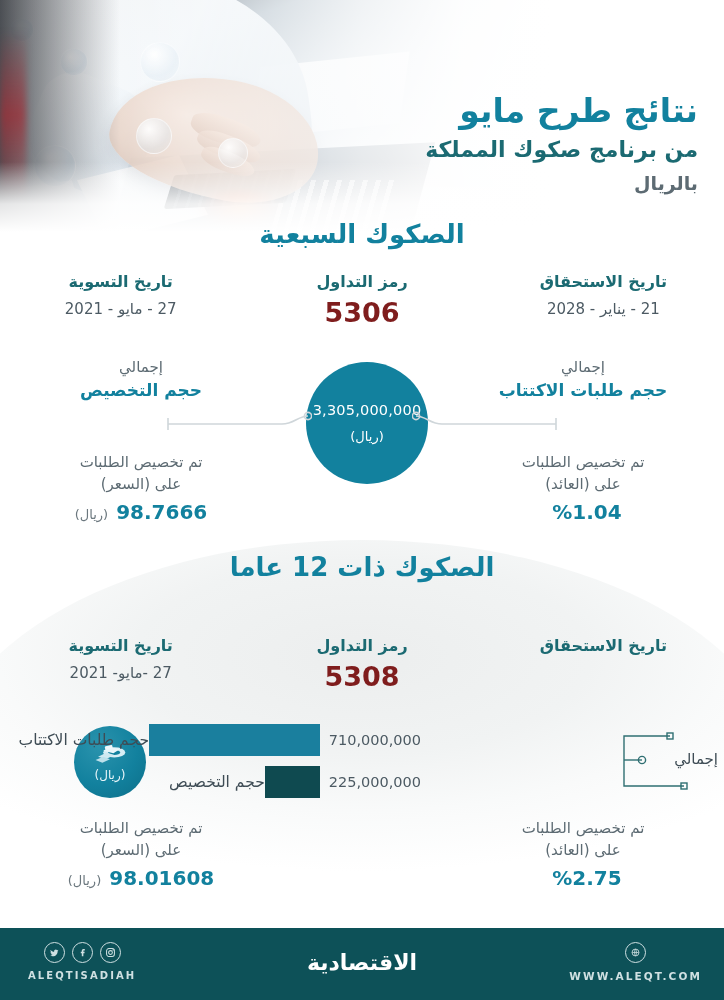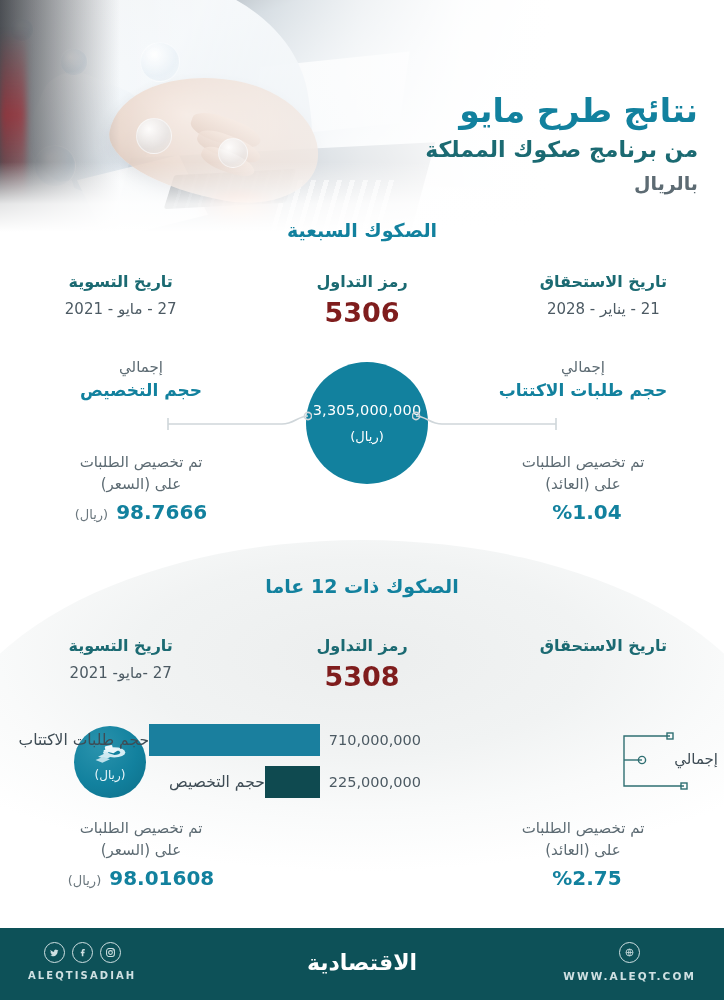--- a/index.html
+++ b/index.html
@@ -81,23 +81,23 @@
 
   
   .soft-dome{
     position:absolute;left:-60px;top:540px;width:844px;height:390px;
     background:radial-gradient(ellipse 60% 55% at 50% 30%,#eceeee 0%,#f1f3f3 45%,rgba(244,246,246,.55) 72%,rgba(255,255,255,0) 100%);
     border-radius:50% 50% 12% 12%/60% 60% 6% 6%;
   }
 
   
   .sec-title{position:absolute;width:100%;text-align:center;
-    font-size:19px;font-weight:700;color:#12819e;}
+    font-size:26px;font-weight:700;color:#12819e;}
   #sec1-title{top:219px;}
-  #sec2-title{top:575px;}
+  #sec2-title{top:552px;}
 
   
   .meta-row{position:absolute;left:0;width:724px;display:flex;}
   .meta-col{flex:1;text-align:center;}
   .meta-lbl{font-size:16px;font-weight:700;color:#1b6a72;line-height:1.2;}
   .meta-val{font-size:15px;color:#4c5a63;margin-top:9px;line-height:1.2;}
   .meta-val.big{font-size:27px;font-weight:700;color:#7f1d1d;margin-top:6px;}
   #meta1{top:272px;}
   #meta2{top:636px;}
 
@@ -147,21 +147,21 @@
 
   
   .footer{position:absolute;left:0;bottom:0;width:724px;height:72px;background:#0d5158;}
   .f-left{position:absolute;left:28px;top:14px;text-align:center;}
   .f-soc{display:flex;gap:7px;justify-content:center;}
   .f-ic{width:19px;height:19px;border:1.3px solid #cfe0e2;border-radius:50%;
     display:flex;align-items:center;justify-content:center;color:#cfe0e2;font-size:10px;line-height:1;}
   .f-name{margin-top:7px;font-size:10px;letter-spacing:2.1px;color:#cfe0e2;font-weight:700;}
   .f-center{position:absolute;left:0;top:22px;width:724px;text-align:center;
     font-size:22px;font-weight:700;color:#ffffff;letter-spacing:-.5px;}
-  .f-right{position:absolute;right:28px;top:14px;text-align:left;}
+  .f-right{position:absolute;right:22px;top:14px;text-align:left;}
   .f-url{margin-top:7px;font-size:10.5px;letter-spacing:2.1px;color:#cfe0e2;font-weight:700;}
 </style>
 </head>
 <body>
 
 <div class="page">
 
   <div class="hero">
     <div class="hero-photo">
       <div class="ph-bg"></div>

